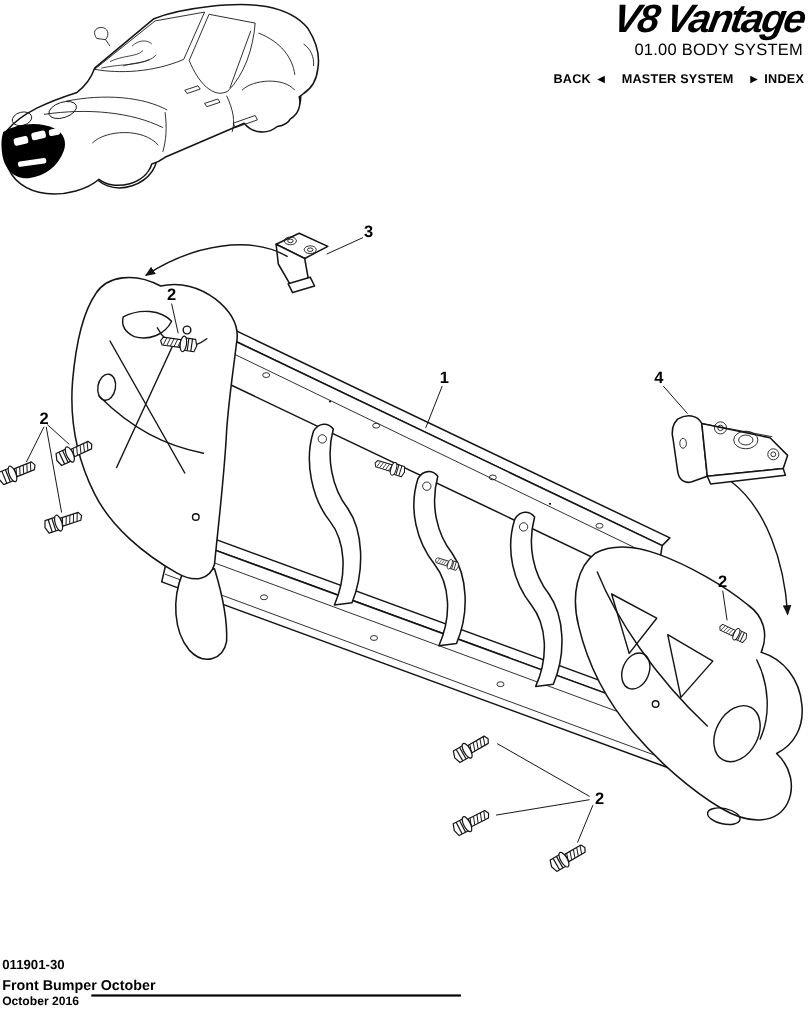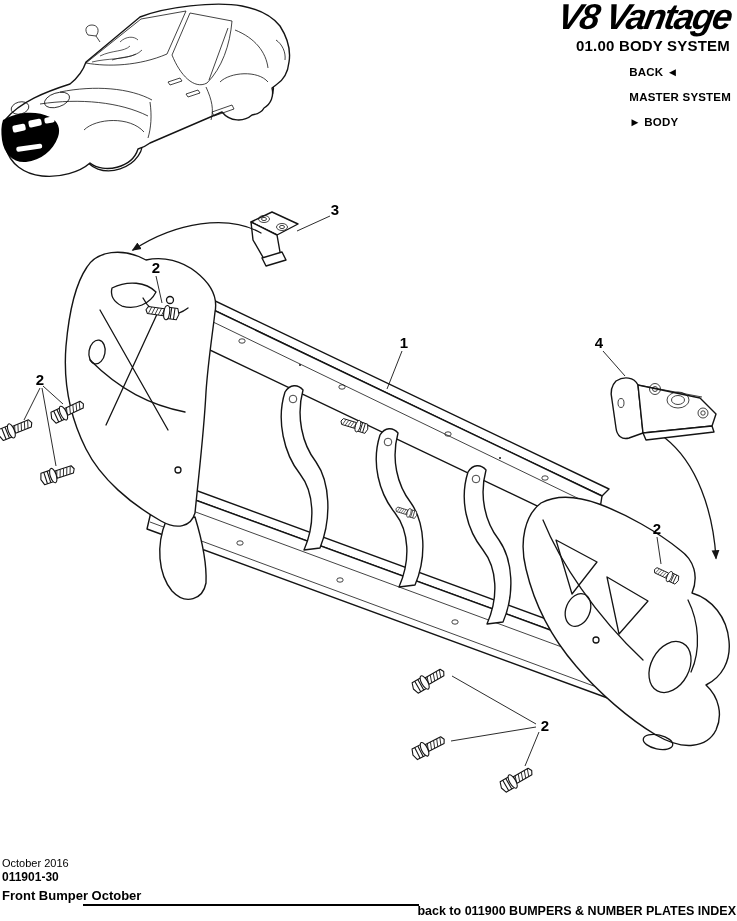--- a/index.html
+++ b/index.html
@@ -2,47 +2,47 @@
 <html><head>
 <meta charset="utf-8">
 <style>
   html,body{margin:0;padding:0;background:#fff;}
   body{width:737px;height:921px;font-family:"Liberation Sans",sans-serif;color:#000;overflow:hidden;}
   .page{position:relative;width:737px;height:921px;background:#fff;}
   svg.scene{position:absolute;left:0;top:0;}
   
   .logo{position:absolute;top:-4px;right:6px;font-style:italic;font-weight:700;font-size:36px;
         letter-spacing:-2px;transform:skewX(-10deg);white-space:nowrap;}
-  .section-title{position:absolute;top:37px;right:7px;font-weight:700;font-size:15px;letter-spacing:.2px;}
-  .nav{position:absolute;top:66px;right:6px;display:flex;gap:13px;font-weight:700;font-size:11.5px;letter-spacing:.2px;flex-direction:column;}
+  .section-title{position:absolute;top:37px;right:7px;font-weight:400;font-size:15px;letter-spacing:.2px;}
+  .nav{position:absolute;top:66px;right:6px;display:flex;gap:13px;font-weight:700;font-size:11.5px;letter-spacing:.2px;}
   .nav span{cursor:pointer;white-space:nowrap;}
   
   .doc-number{position:absolute;left:2px;top:870px;font-weight:700;font-size:12px;}
   .doc-title{position:absolute;left:2px;top:888px;font-weight:700;font-size:13px;}
-  .doc-date{position:absolute;left:2px;top:857px;font-weight:400;font-size:11px;}
+  .doc-date{position:absolute;left:2px;top:905px;font-weight:700;font-size:11px;}
   .footer-rule{position:absolute;left:83px;top:904px;width:336px;height:1.5px;background:#000;}
   .back-link{position:absolute;right:1px;top:904px;font-weight:700;font-size:12.5px;cursor:pointer;white-space:nowrap;}
   
   .ink{stroke:#141414;fill:none;stroke-width:1.3;stroke-linejoin:round;stroke-linecap:round;}
   .part{stroke:#141414;fill:#ffffff;stroke-width:1.4;stroke-linejoin:round;}
   .thin{stroke:#141414;fill:none;stroke-width:.8;}
   .fillblack{fill:#000;stroke:none;}
   .callout-text{font-family:"Liberation Sans",sans-serif;font-weight:700;font-size:15px;fill:#000;}
 </style>
 </head>
 <body>
 
 <div class="page">
 
   <div class="logo">V8 Vantage</div>
   <div class="section-title">01.00 BODY SYSTEM</div>
   <div class="nav">
     <span><span>BACK</span> <span>◄</span></span>
     <span>MASTER SYSTEM</span>
-    <span><span>►</span> <span>BODY</span></span>
+    <span><span>►</span> <span>INDEX</span></span>
   </div>
 
   <svg class="scene" width="737" height="921" viewBox="0 0 737 921">
     <defs>
       <marker id="ah" viewBox="0 0 10 10" refX="8" refY="5" markerWidth="7.5" markerHeight="7.5" orient="auto">
         <path d="M0,1 L9.5,5 L0,9 Z" fill="#141414"></path>
       </marker>
     </defs>
 
     <g>
@@ -342,14 +342,13 @@
         <text x="40" y="385" text-anchor="middle" class="callout-text">2</text>
         <text x="657" y="534" text-anchor="middle" class="callout-text">2</text>
         <text x="545" y="731" text-anchor="middle" class="callout-text">2</text>
       </g>
   </svg>
 
   <div class="doc-number">011901-30</div>
   <div class="doc-title">Front Bumper October</div>
   <div class="footer-rule"></div>
   <div class="doc-date">October 2016</div>
-  <div class="back-link">back to 011900 BUMPERS &amp; NUMBER PLATES INDEX</div>
 </div>
 
 </body></html>

